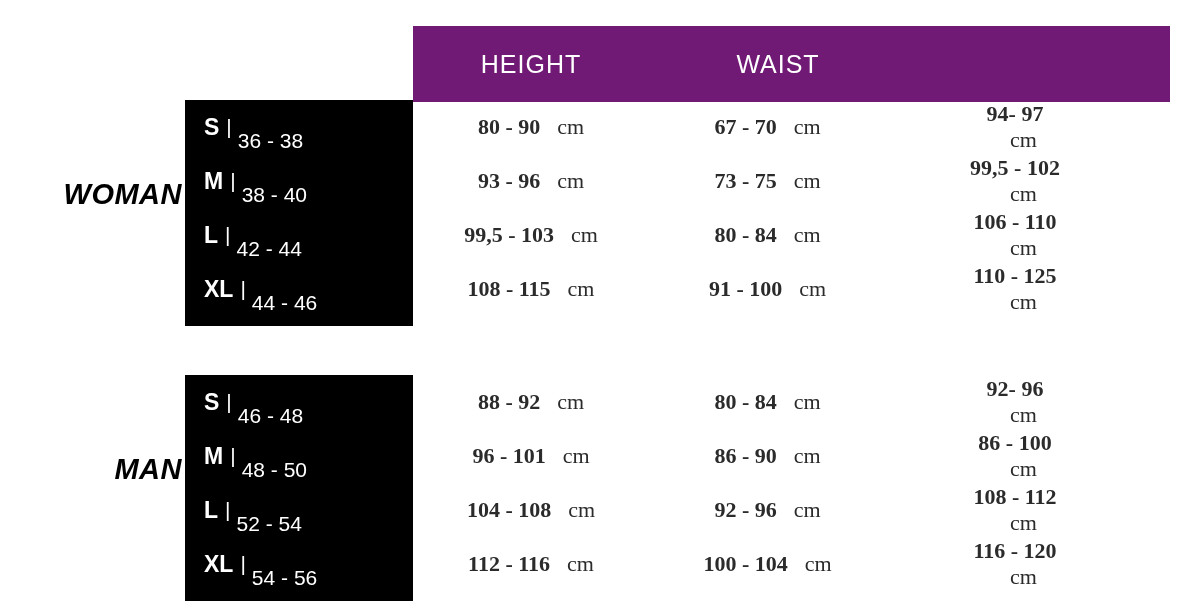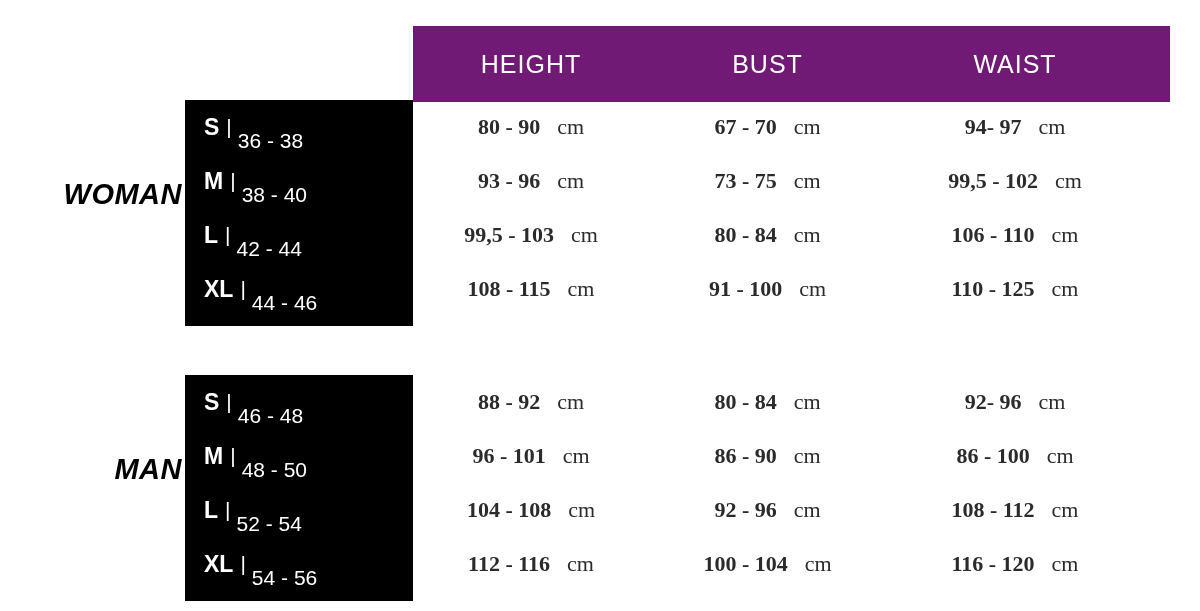--- a/index.html
+++ b/index.html
@@ -110,28 +110,27 @@
     justify-content: center;
     font-size: 22px;
     color: #2b2b2b;
     font-family: Liberation Serif, serif;
   }
   .meas .val { font-weight: bold; }
   .meas .unit { font-weight: 400; margin-left: 17px; }
 
   .meas.c1 { left: 413px; width: 236px; }
   .meas.c2 { left: 649px; width: 237px; }
-  .meas.c3 { left: 886px; width: 258px; }
+  .meas.c3 { left: 886px; width: 258px; flex-direction: column; }
 </style>
 </head>
 <body>
 
 <div class="header-band">
   <div class="header-cell col-height">HEIGHT</div>
-  <div class="header-cell col-bust">BUST</div>
   <div class="header-cell col-waist">WAIST</div>
 </div>
 
 <div class="group group-woman">
   <div class="group-label">WOMAN</div>
   <div class="size-col" id="woman-size-col" style="height: 226px;"></div>
   <div class="rows">
 
     <div>
       <div class="size-label" style="top:0px">

